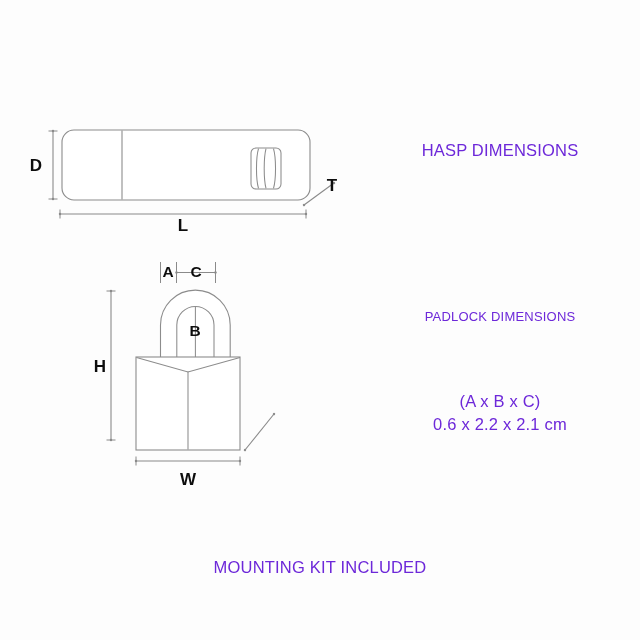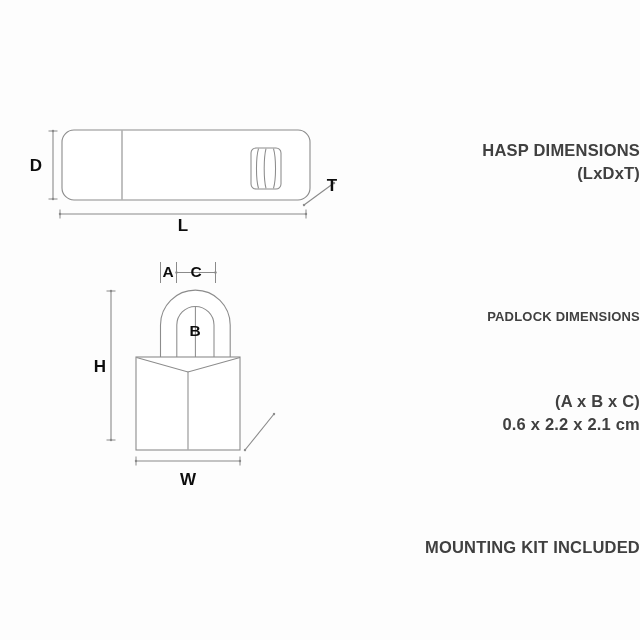--- a/index.html
+++ b/index.html
@@ -21,23 +21,23 @@
   }
   svg.diagram {
     position: absolute;
     top: 0;
     left: 0;
     width: 640px;
     height: 640px;
   }
   .txt-block {
     position: absolute;
-    text-align: right;
-    color: #404040;
-    font-weight: bold;
+    text-align: center;
+    color: #6d28d9;
+    font-weight: normal;
     line-height: 1.38;
     letter-spacing: 0.2px;
   }
   .txt-line {
     display: block;
     white-space: nowrap;
   }
   #hasp-text-block {
     left: 360px;
     top: 139px;
@@ -51,21 +51,21 @@
     font-size: 13px;
   }
   #padlock-abc-block {
     left: 360px;
     top: 390px;
     width: 280px;
     font-size: 16.5px;
   }
   #footer-text {
     left: 0px;
-    top: 536px;
+    top: 556px;
     width: 640px;
     font-size: 16.5px;
   }
   .dim-label {
     position: absolute;
     color: #0d0d0d;
     font-weight: bold;
     font-size: 17px;
     text-align: center;
     white-space: nowrap;
@@ -166,21 +166,20 @@
   <div class="dim-label small" style="left:185px; top:263px; width:22px;">C</div>
 
   <div class="dim-label small" style="left:184px; top:322px; width:22px;">B</div>
 
   <div class="dim-label" style="left:89px; top:357px; width:22px;">H</div>
 
   <div class="dim-label" style="left:177px; top:470px; width:22px;">W</div>
 
   <div class="txt-block" id="hasp-text-block">
     <span class="txt-line">HASP DIMENSIONS</span>
-    <span class="txt-line">(LxDxT)</span>
   </div>
 
   <div class="txt-block" id="padlock-text-block">
     <span class="txt-line">PADLOCK DIMENSIONS</span>
   </div>
 
   <div class="txt-block" id="padlock-abc-block">
     <span class="txt-line">(A x B x C)</span>
     <span class="txt-line">0.6 x 2.2 x 2.1 cm</span>
   </div>

